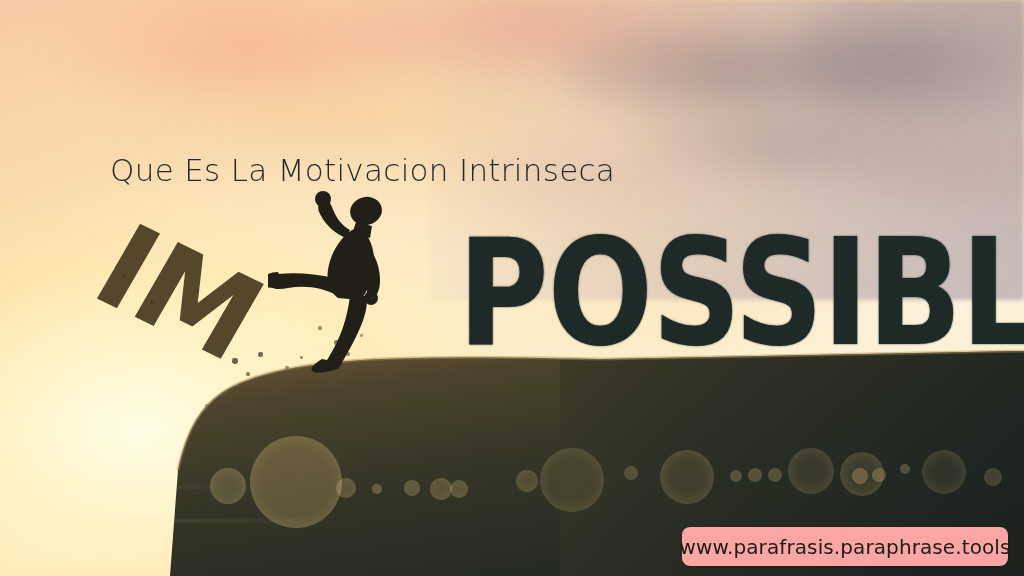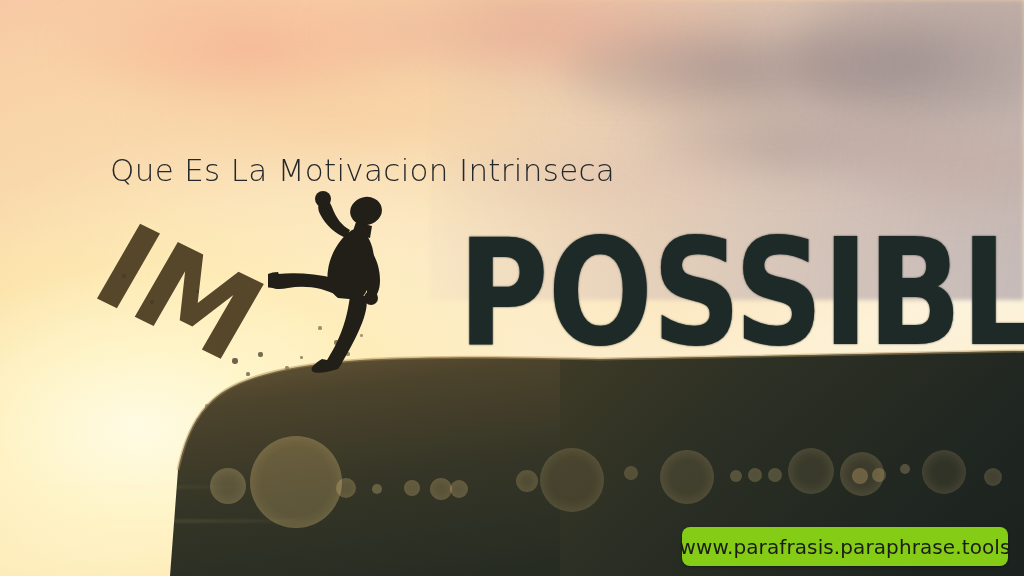--- a/index.html
+++ b/index.html
@@ -187,21 +187,21 @@
     filter: blur(1.6px);
   }
 
   
   .badge {
     position: absolute;
     left: 682px;
     top: 527px;
     width: 326px;
     height: 39px;
-    background: #84cc16;
+    background: #fca5a5;
     border-radius: 8px;
     display: flex;
     align-items: center;
     justify-content: center;
     z-index: 60;
     box-shadow: 0 1px 3px rgba(0,0,0,0.35);
   }
   .badge span {
     font-family: "DejaVu Sans", sans-serif;
     font-size: 20px;

